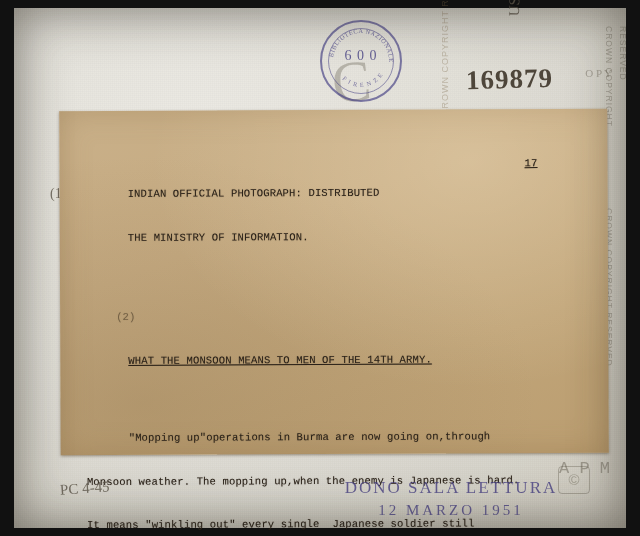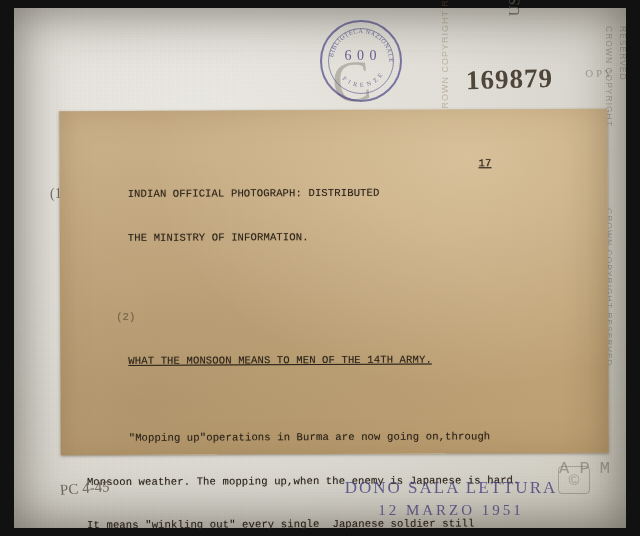--- a/index.html
+++ b/index.html
@@ -78,21 +78,21 @@
     font-family: "Liberation Mono", "DejaVu Sans Mono", monospace;
     font-size: 10.6px;
     line-height: 14.6px;
     color: #2a2118;
     letter-spacing: 0.1px;
     white-space: pre-wrap;
     text-shadow: 0 0 1px rgba(50,40,25,0.35);
   }
   .typed .indent1 { padding-left: 42px; }
   .typed .indent2 { padding-left: 30px; }
-  .typed .hdrnum { float: right; margin-right: 102px; text-decoration: underline; }
+  .typed .hdrnum { float: right; margin-right: 56px; text-decoration: underline; }
 
   .ul {
     text-decoration: underline;
     text-decoration-thickness: 1px;
   }
 
   .faded { color: #4a3b28; opacity: 0.62; }
 
   .line { display: block; }
 

